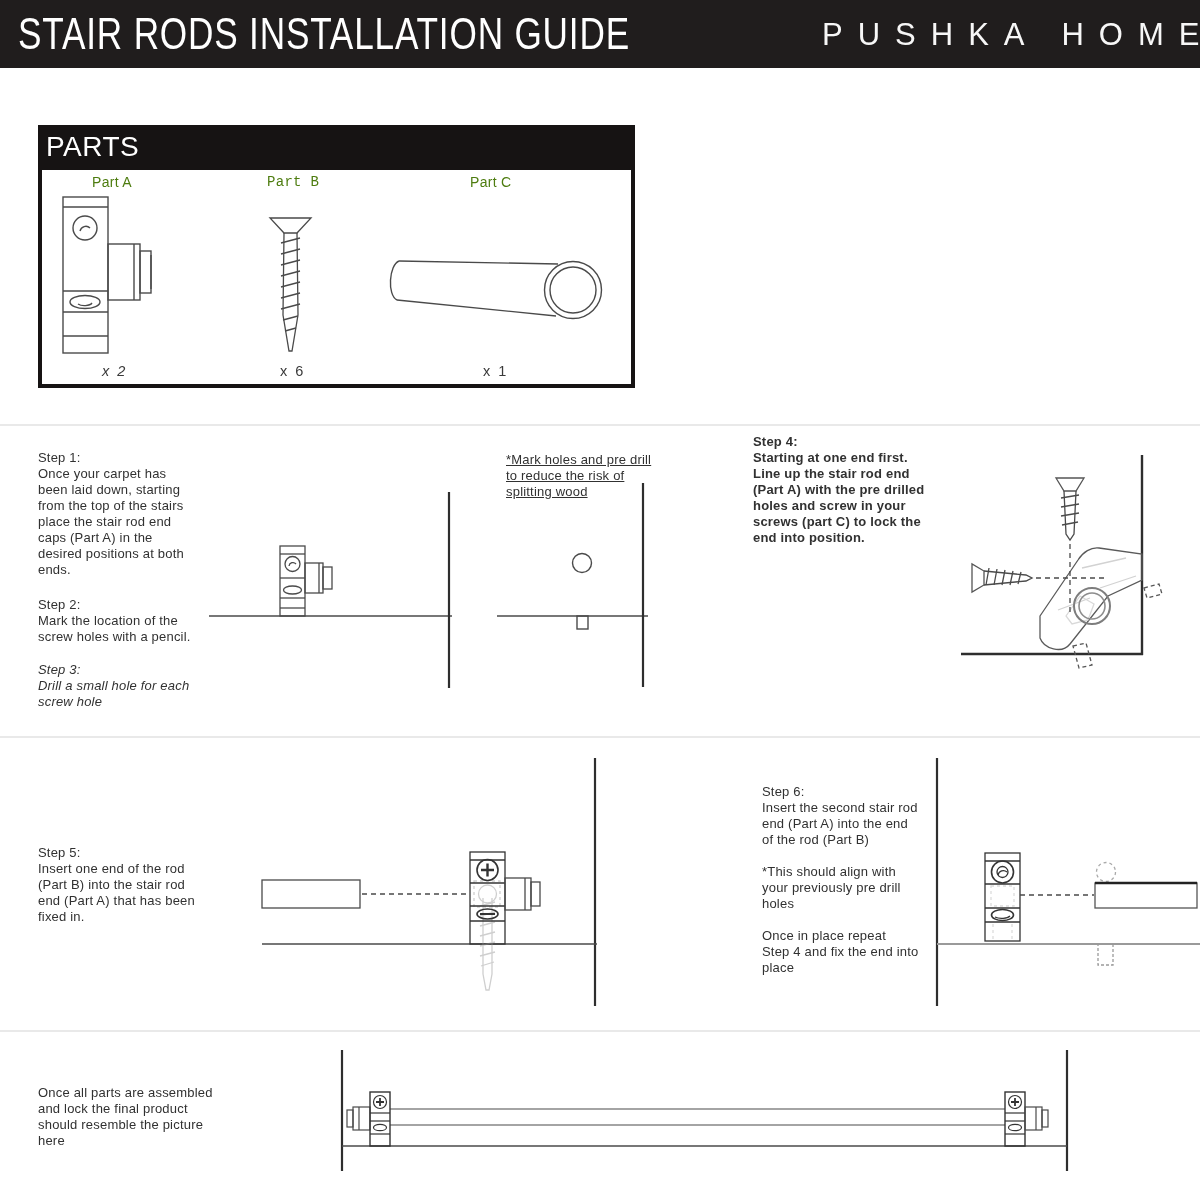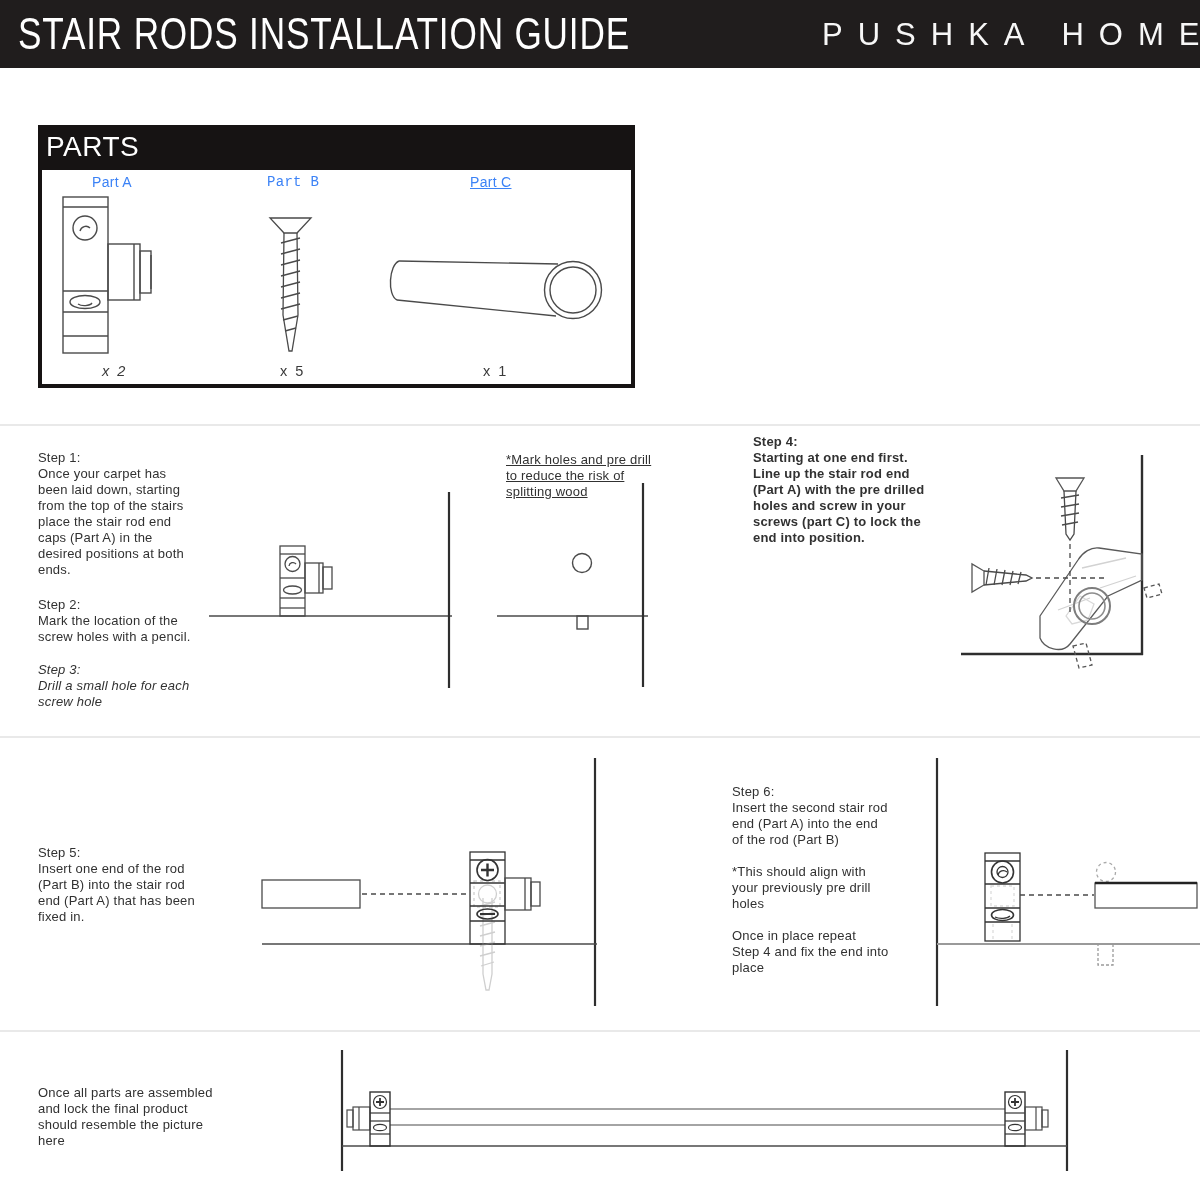--- a/index.html
+++ b/index.html
@@ -17,41 +17,41 @@
   }
   .page-title > span { display:inline-block; transform:scaleX(0.80); transform-origin:left center; }
   .brand {
     left:822px; top:0; height:68px; line-height:70px; color:#f7f7f7;
     font-size:31px; letter-spacing:15px; white-space:nowrap;
   }
   
   .parts-box { left:38px; top:125px; width:597px; height:263px; border:4px solid #161313; background:#fff; }
   .parts-head { left:38px; top:125px; width:597px; height:45px; background:#161313; }
   .parts-title { left:46px; top:131px; color:#ffffff; font-size:28px; letter-spacing:0.5px; }
-  .part-label { font-size:14px; color:#3b82f6; letter-spacing:0.3px; }
+  .part-label { font-size:14px; color:#4d7c0f; letter-spacing:0.3px; }
   .part-count { font-size:14.5px; color:#3a3a3a; letter-spacing:2px; }
   
   .txt { font-size:13px; line-height:16px; letter-spacing:0.2px; color:#313131; white-space:pre-line;margin-left:16px; }
   .divider { left:0; width:1200px; height:2px; background:#e9e9e9; }
   svg { display:block; }
 </style>
 </head>
 <body>
 
 <div class="abs header-bar"></div>
 <div class="abs page-title"><span>STAIR RODS INSTALLATION GUIDE</span></div>
 <div class="abs brand">PUSHKA HOME</div>
 
 <div class="abs parts-box"></div>
 <div class="abs parts-head"></div>
 <div class="abs parts-title">PARTS</div>
 
 <div class="abs part-label" style="left:92px;  top:174px;">Part A</div>
 <div class="abs part-label" style="left:267px; top:174px;font-family:Liberation Mono, monospace;">Part B</div>
-<div class="abs part-label" style="left:470px; top:174px;text-decoration:underline;">Part C</div>
+<div class="abs part-label" style="left:470px; top:174px;">Part C</div>
 
 <svg class="abs" style="left:60px; top:195px;" width="105" height="162" viewBox="0 0 105 162" fill="none" stroke="#4a4a4a" stroke-width="1.4">
   <rect x="3" y="2" width="45" height="156"></rect>
   <line x1="3" y1="12" x2="48" y2="12"></line>
   <circle cx="25" cy="33" r="12"></circle>
   <path d="M20,36 a6,6 0 0 1 10,-3"></path>
   <line x1="3" y1="96" x2="48" y2="96"></line>
   <ellipse cx="25" cy="107" rx="15" ry="6.5"></ellipse>
   <path d="M18,109 a8,4 0 0 0 14,-1"></path>
   <line x1="3" y1="117" x2="48" y2="117"></line>
@@ -70,21 +70,21 @@
 
 <svg class="abs" style="left:385px; top:240px;" width="225" height="90" viewBox="0 0 225 90" fill="none" stroke="#4a4a4a" stroke-width="1.4">
   <circle cx="188" cy="50" r="28.5"></circle>
   <circle cx="188" cy="50" r="23"></circle>
   <path d="M14,21 C4,25 2,55 12,60"></path>
   <line x1="14" y1="21" x2="173" y2="24"></line>
   <line x1="12" y1="60" x2="171" y2="76"></line>
 </svg>
 
 <div class="abs part-count" style="left:102px; top:363px;font-style:italic;">x 2</div>
-<div class="abs part-count" style="left:280px; top:363px;">x 5</div>
+<div class="abs part-count" style="left:280px; top:363px;">x 6</div>
 <div class="abs part-count" style="left:483px; top:363px;">x 1</div>
 
 <div class="abs divider" style="top:424px;"></div>
 <div class="abs divider" style="top:736px;"></div>
 <div class="abs divider" style="top:1030px;"></div>
 
 <div class="abs txt" style="left:22px; top:450px;">Step 1:
 Once your carpet has
 been laid down, starting
 from the top of the stairs
@@ -185,21 +185,21 @@
   <line x1="220" y1="158" x2="255" y2="158" stroke="#333"></line>
   <ellipse cx="237.5" cy="166" rx="10.5" ry="5" stroke="#333" stroke-width="1.6"></ellipse>
   <path d="M230,166 H245" stroke="#333" stroke-width="2"></path>
   <line x1="220" y1="173" x2="255" y2="173" stroke="#333"></line>
 
   <rect x="255" y="130" width="26" height="32"></rect>
   <line x1="275" y1="130" x2="275" y2="162"></line>
   <rect x="281" y="134" width="9" height="24"></rect>
 </svg>
 
-<div class="abs txt" style="left:716px; top:784px;">Step 6:
+<div class="abs txt" style="left:746px; top:784px;">Step 6:
 Insert the second stair rod
 end (Part A) into the end
 of the rod (Part B)
 
 *This should align with
 your previously pre drill
 holes
 
 Once in place repeat
 Step 4 and fix the end into

